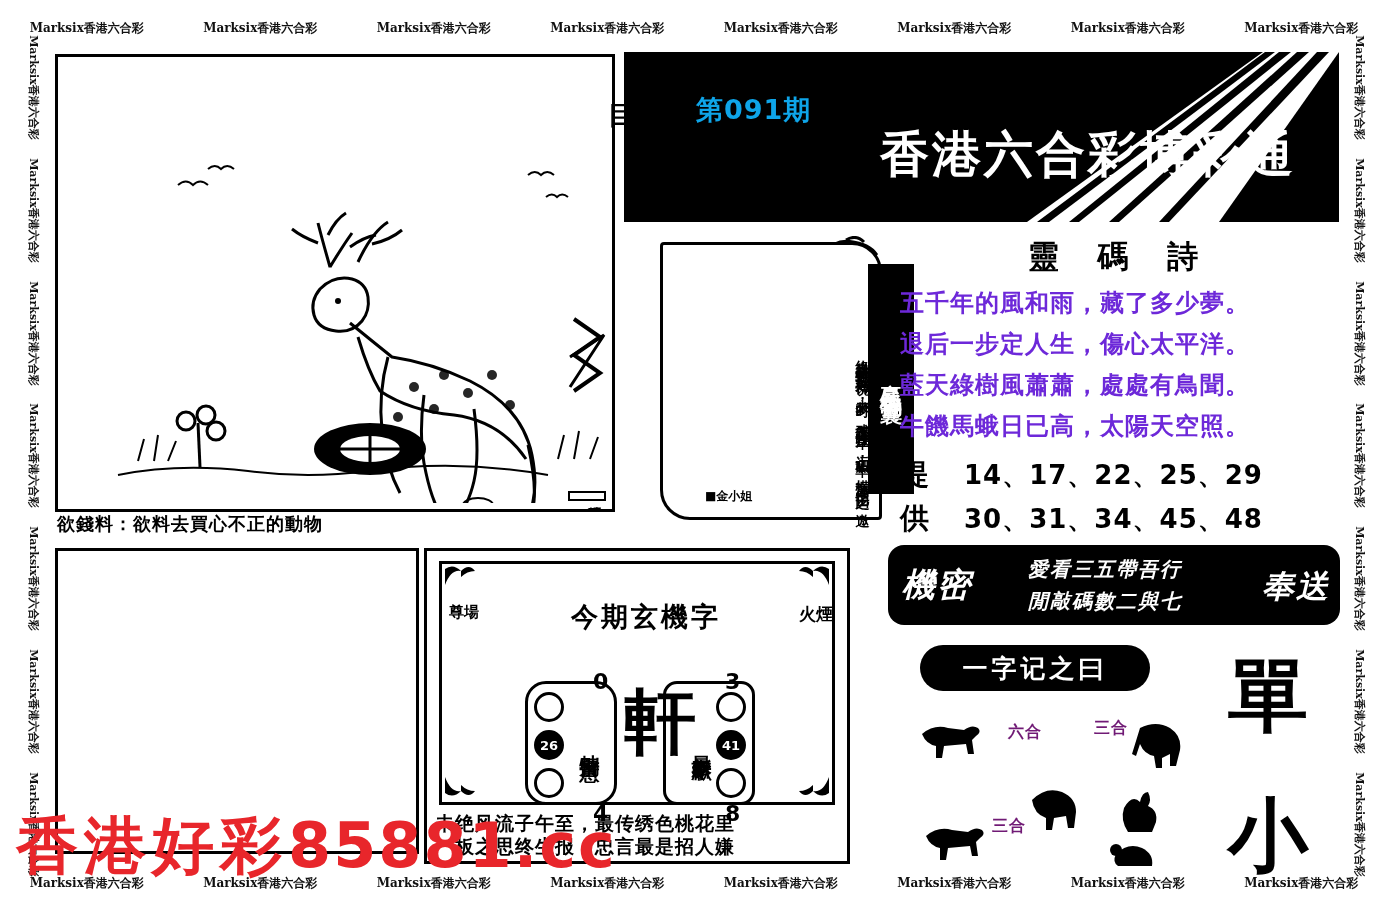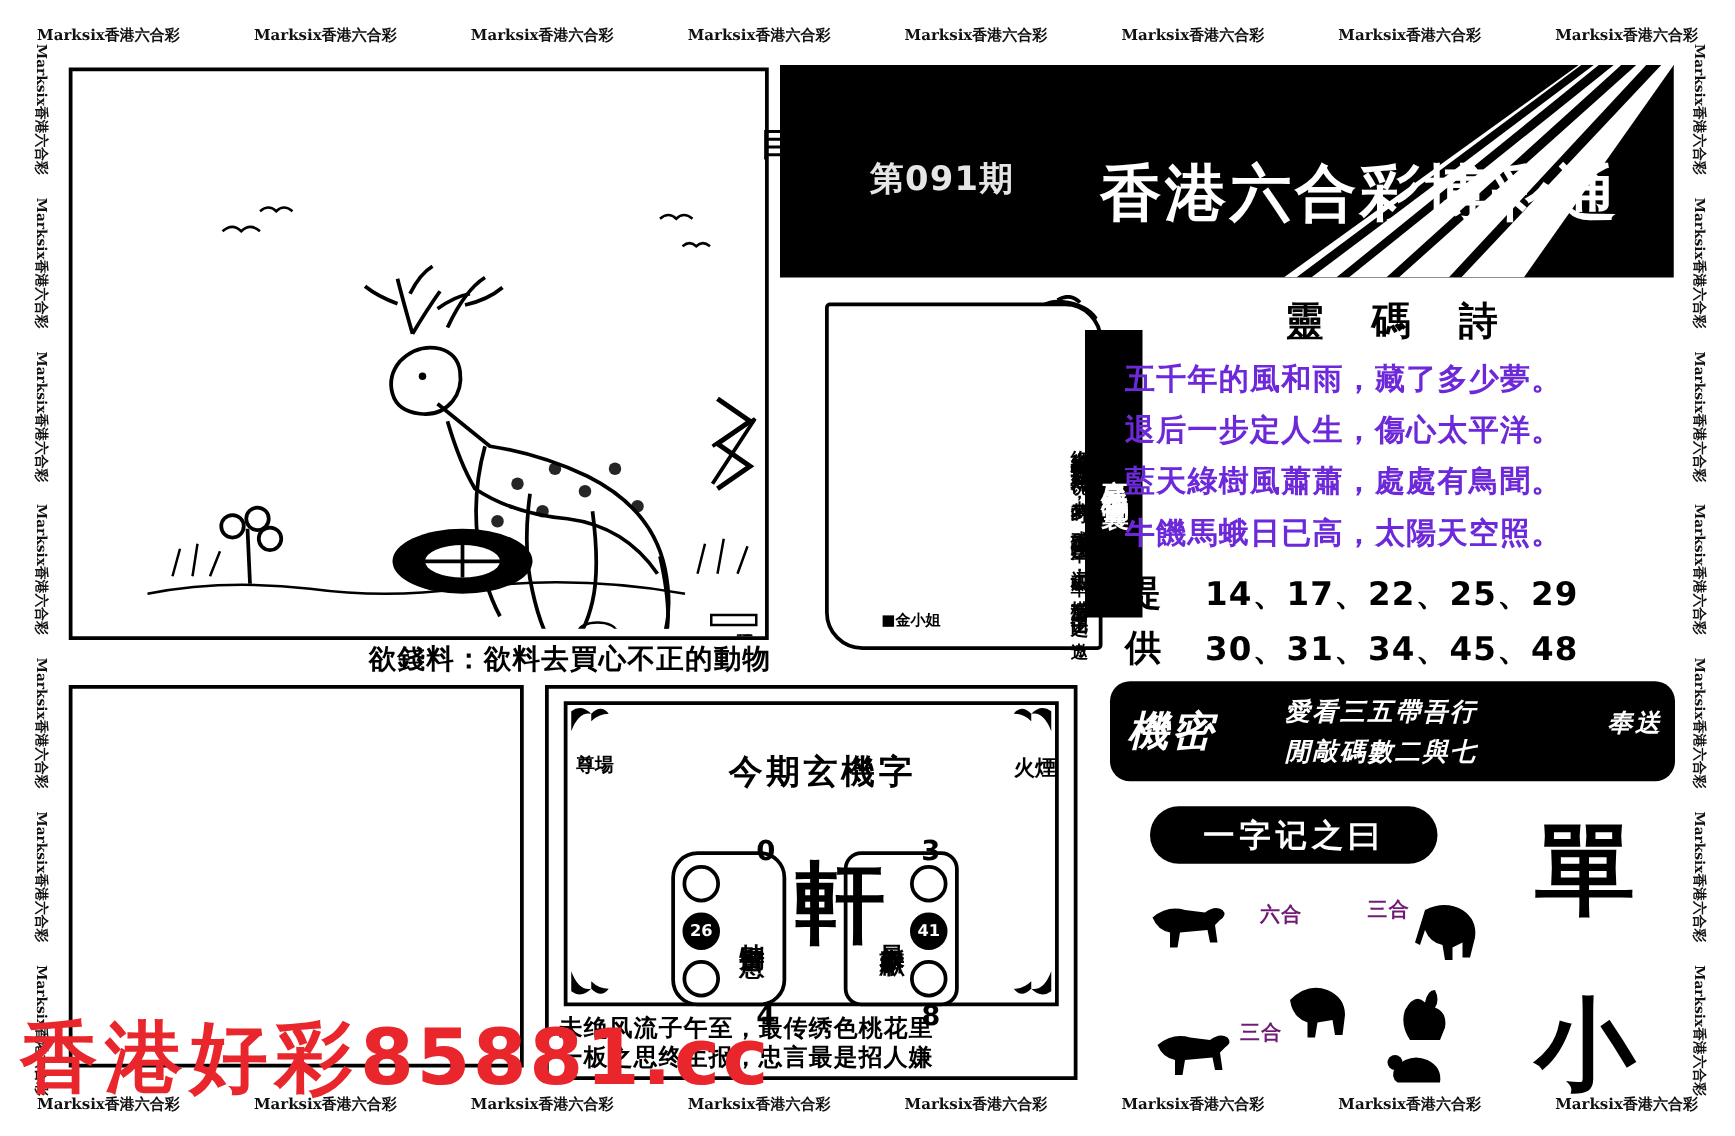--- a/index.html
+++ b/index.html
@@ -46,39 +46,39 @@
   .te-ma{
     position:absolute;right:6px;bottom:8px;width:30px;
     border:2px solid #000;padding:3px 2px;text-align:center;
     font-family:"DejaVu Sans", sans-serif;font-size:14px;font-weight:bold;line-height:1.05;
     writing-mode:vertical-rl;
   }
 
   
   .headline{
     position:absolute;left:9px;top:472px;width:560px;height:34px;
-    font-family:"DejaVu Sans", sans-serif;font-weight:bold;font-size:22px;
-    letter-spacing:1px;color:#000;white-space:nowrap;text-align:right;
+    font-family:"DejaVu Sans", sans-serif;font-weight:bold;font-size:18px;
+    letter-spacing:1px;color:#000;white-space:nowrap;
   }
 
   
   .blank-box{
     position:absolute;left:7px;top:508px;width:358px;height:300px;
     border:3px solid #000;background:#fff;
   }
 
   
   .banner{
     position:absolute;left:576px;top:12px;width:715px;height:170px;
     background:#000;overflow:hidden;
   }
   .banner .rays{position:absolute;right:0;top:0;width:420px;height:170px;}
   .issue{
-    position:absolute;left:72px;top:73px;
-    color:#e5e5e5;font-family:"DejaVu Sans", sans-serif;font-size:27px;font-weight:bold;
+    position:absolute;left:72px;top:40px;
+    color:#0ea5e9;font-family:"DejaVu Sans", sans-serif;font-size:27px;font-weight:bold;
     letter-spacing:1px;
   }
   .banner-title{
     position:absolute;left:256px;top:70px;
     color:#fff;font-family:"DejaVu Sans", sans-serif;font-size:49px;font-weight:bold;
     letter-spacing:3px;white-space:nowrap;
   }
   .banner-partial{
     position:absolute;left:545px;top:56px;width:32px;height:38px;
     color:#000;font-size:26px;font-weight:bold;font-family:"DejaVu Sans",sans-serif;
@@ -146,21 +146,21 @@
   .jimi .big{
     position:absolute;left:14px;top:18px;font-size:33px;font-weight:bold;
     font-family:"DejaVu Serif", serif;letter-spacing:2px;font-style:italic;
   }
   .jimi .mid{
     position:absolute;left:140px;top:8px;width:240px;
     font-family:"DejaVu Serif", serif;font-size:20px;font-weight:bold;line-height:1.6;
     font-style:italic;letter-spacing:2px;
   }
   .jimi .send{
-    position:absolute;right:10px;top:20px;font-size:20px;font-weight:bold;
+    position:absolute;right:10px;top:20px;font-size:32px;font-weight:bold;
     font-family:Liberation Serif, serif;letter-spacing:2px;font-style:italic;
   }
 
   
   .lucky-pill{
     position:absolute;left:872px;top:605px;width:230px;height:46px;
     background:#000;border-radius:23px;color:#fff;
     display:flex;align-items:center;justify-content:center;
     font-family:"DejaVu Sans", sans-serif;font-size:25px;font-weight:bold;letter-spacing:4px;
   }
@@ -173,21 +173,21 @@
   
   .bigchar{
     position:absolute;font-family:"DejaVu Serif", serif;font-weight:bold;color:#000;
     font-size:80px;line-height:1;
   }
   .bigchar.c1{left:1180px;top:615px;}
   .bigchar.c2{left:1180px;top:755px;}
 
   
   .xuanji{
-    position:absolute;left:388px;top:508px;width:420px;height:310px;
+    position:absolute;left:376px;top:508px;width:420px;height:310px;
     border:3px solid #000;background:#fff;
   }
   .xuanji .inner{
     position:absolute;left:12px;top:10px;right:12px;bottom:56px;border:3px solid #000;
   }
   .xuanji .corner{position:absolute;width:34px;height:24px;}
   .xj-title{
     position:absolute;left:84px;top:48px;width:270px;text-align:center;
     font-family:"DejaVu Serif", serif;font-size:27px;font-weight:bold;letter-spacing:3px;
   }

